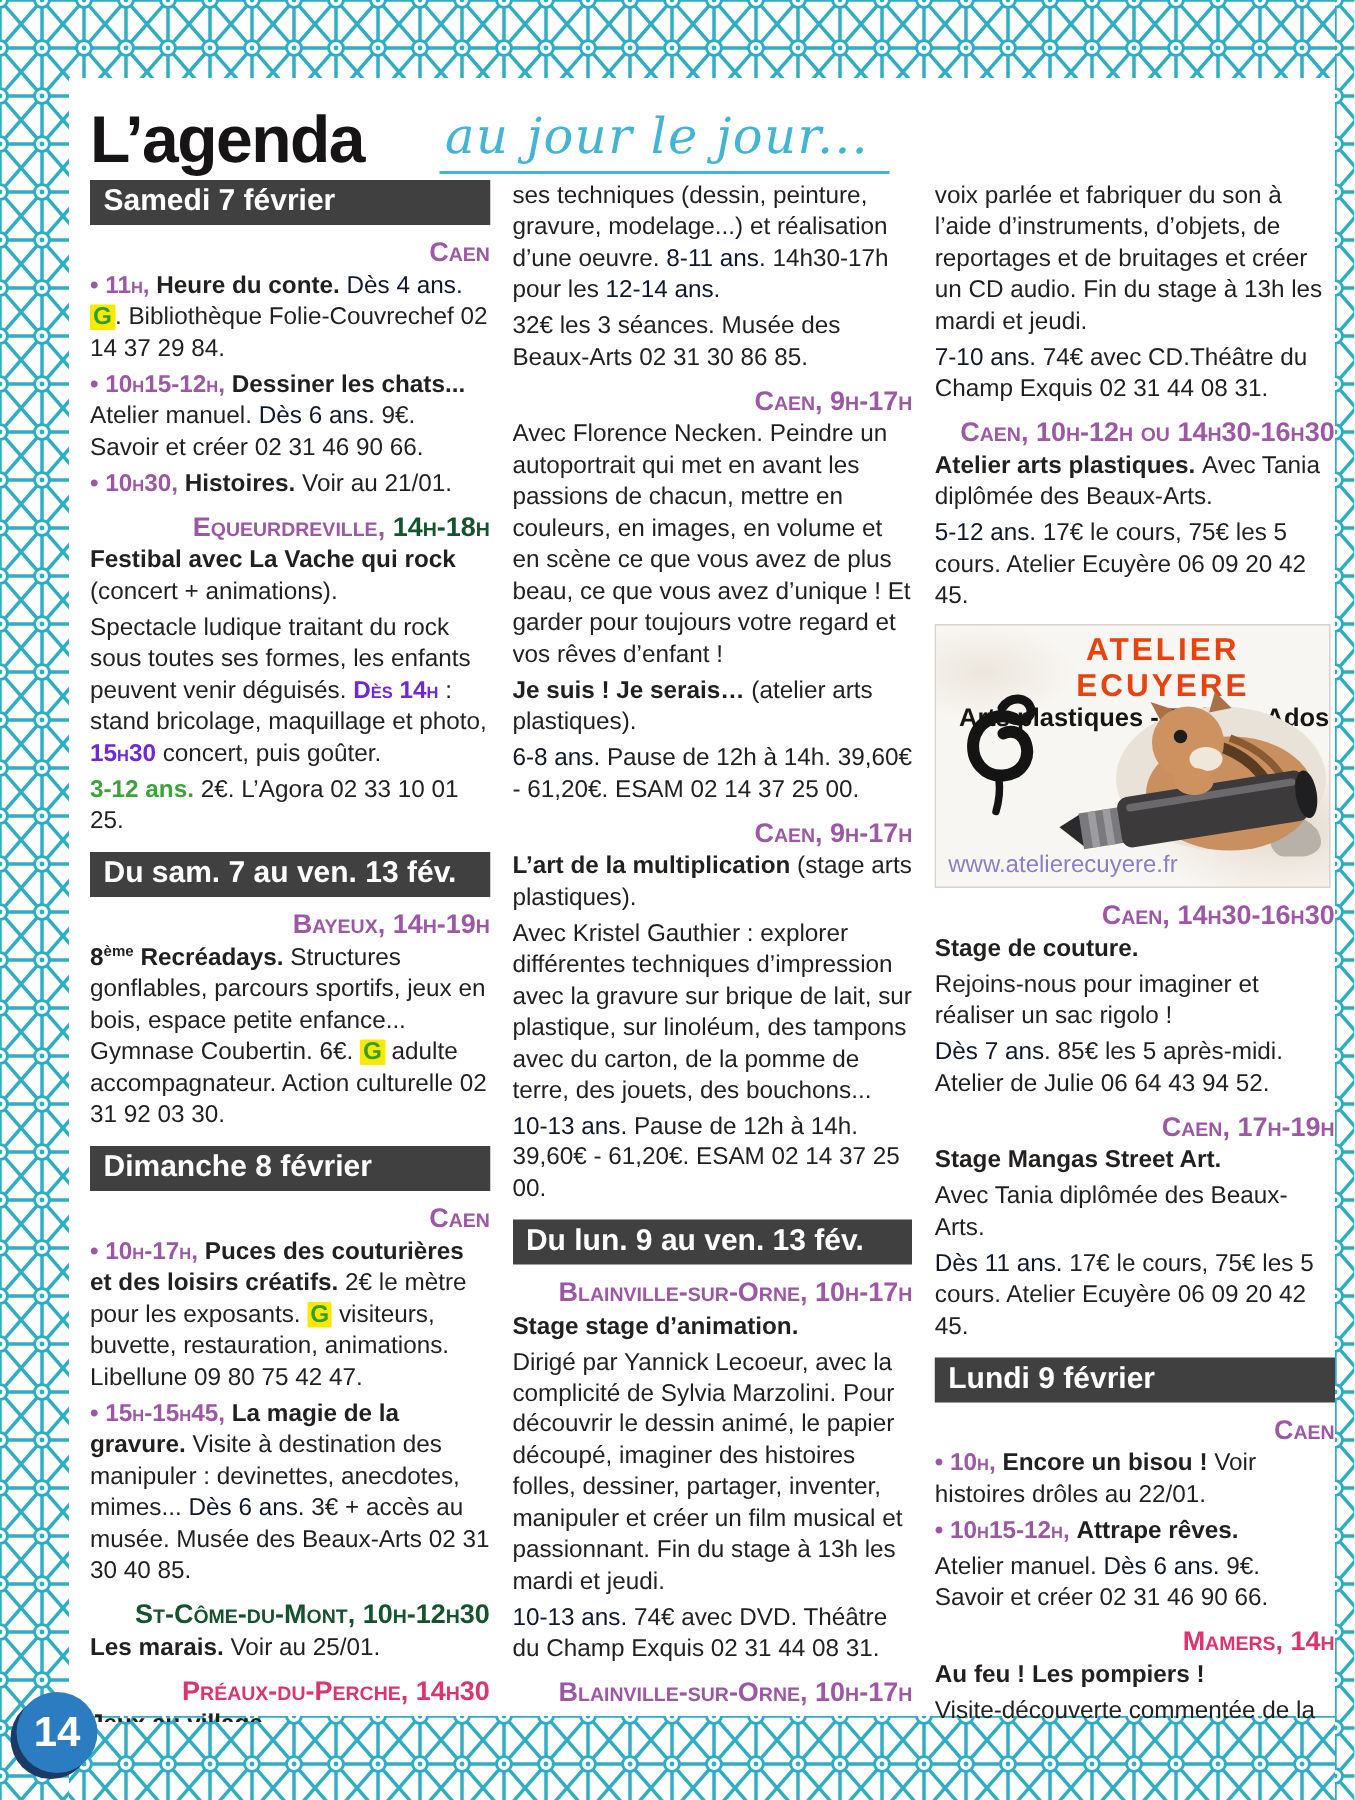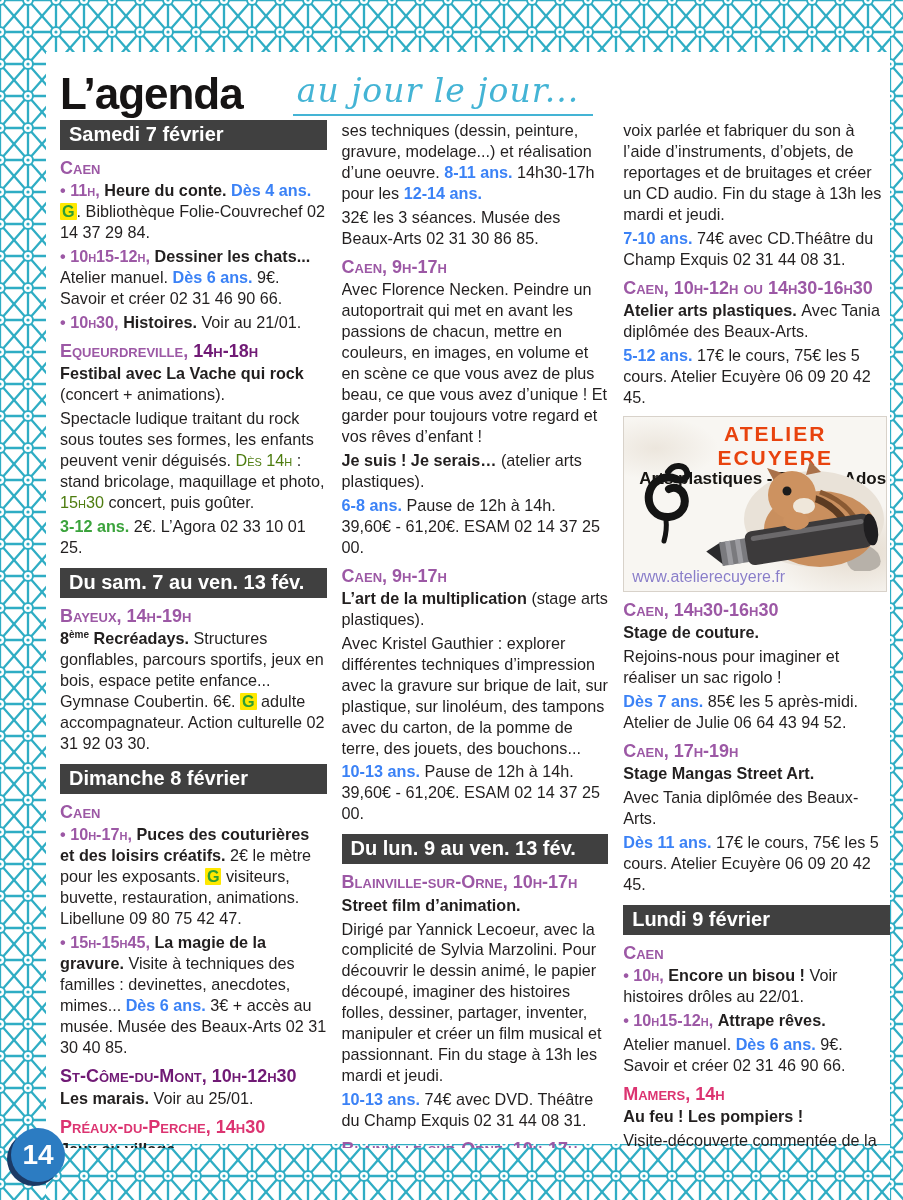--- a/index.html
+++ b/index.html
@@ -25,31 +25,31 @@
 
   .columns{display:flex;gap:15px;}
   .col{width:266.6px;height:1028px;overflow:hidden;}
 
   .banner{
     background:#404040;color:#fff;font-weight:bold;font-size:20px;
     padding:3px 9px 4px;margin:10px 0 6px;line-height:1.15;
   }
   .col > .banner:first-child{margin-top:0;}
 
-  .venue{font-size:18px;font-weight:bold;font-variant:small-caps;margin:8px 0 2px;line-height:1.12;}
+  .venue{font-size:18px;font-weight:bold;font-variant:small-caps;margin:8px 0 2px;line-height:1.12;text-align:right;}
   .v-purple{color:#9c58a5;}
-  .v-green{color:#701a75;}
+  .v-green{color:#14532d;}
   .v-pink{color:#dc3471;}
 
   .para{font-size:16.2px;line-height:1.295;margin:0 0 3px;}
   .r-n{font-weight:normal;}
   .r-b{font-weight:bold;}
-  .r-pb{font-weight:bold;color:#3b82f6;}
+  .r-pb{font-weight:normal;color:#0f172a;}
   .r-tp{font-weight:bold;color:#9c58a5;font-variant:small-caps;}
-  .r-tg{font-weight:normal;color:#4d7c0f;font-variant:small-caps;}
+  .r-tg{font-weight:bold;color:#6d28d9;font-variant:small-caps;}
   .r-gb{font-weight:bold;color:#3ba33c;}
   .r-sup{font-weight:bold;font-size:0.62em;}
   .r-G{
     display:inline-block;background:#ffe800;color:#2f9e33;font-weight:bold;
     padding:0 2px;line-height:1.05;border-radius:1px;
   }
 
   
   .ad{
     margin:8px 0 6px;width:264px;height:176px;border:1px solid #d8d2ca;box-sizing:border-box;
@@ -140,40 +140,40 @@
         <div class="venue"><span class="v-purple">Equeurdreville, </span><span class="v-green">14h-18h</span></div>
         <p class="para"><span class="r-b">Festibal avec La Vache qui rock </span><span class="r-n">(concert + animations).</span></p>
         <p class="para"><span class="r-n">Spectacle ludique traitant du rock sous toutes ses formes, les enfants peuvent venir déguisés. </span><span class="r-tg">Dès 14h</span><span class="r-n"> : stand bricolage, maquillage et photo, </span><span class="r-tg">15h30</span><span class="r-n"> concert, puis goûter.</span></p>
         <p class="para"><span class="r-gb">3-12 ans. </span><span class="r-n">2€. L’Agora 02 33 10 01 25.</span></p>
         <div class="banner">Du sam. 7 au ven. 13 fév.</div>
         <div class="venue"><span class="v-purple">Bayeux, 14h-19h</span></div>
         <p class="para"><span class="r-b">8</span><sup class="r-sup">ème</sup><span class="r-b"> Recréadays. </span><span class="r-n">Structures gonflables, parcours sportifs, jeux en bois, espace petite enfance... Gymnase Coubertin. 6€. </span><span class="r-G">G</span><span class="r-n"> adulte accompagnateur. Action culturelle 02 31 92 03 30.</span></p>
         <div class="banner">Dimanche 8 février</div>
         <div class="venue"><span class="v-purple">Caen</span></div>
         <p class="para"><span class="r-tp">• 10h-17h, </span><span class="r-b">Puces des couturières et des loisirs créatifs. </span><span class="r-n">2€ le mètre pour les exposants. </span><span class="r-G">G</span><span class="r-n"> visiteurs, buvette, restauration, animations. Libellune 09 80 75 42 47.</span></p>
-        <p class="para"><span class="r-tp">• 15h-15h45, </span><span class="r-b">La magie de la gravure. </span><span class="r-n">Visite à techniques des familles : devinettes, anecdotes, mimes... </span><span class="r-pb">Dès 6 ans. </span><span class="r-n">3€ + accès au musée. Musée des Beaux-Arts 02 31 30 40 85.</span></p>
+        <p class="para"><span class="r-tp">• 15h-15h45, </span><span class="r-b">La magie de la gravure. </span><span class="r-n">Visite à destination des manipuler : devinettes, anecdotes, mimes... </span><span class="r-pb">Dès 6 ans. </span><span class="r-n">3€ + accès au musée. Musée des Beaux-Arts 02 31 30 40 85.</span></p>
         <div class="venue"><span class="v-green">St-Côme-du-Mont, 10h-12h30</span></div>
         <p class="para"><span class="r-b">Les marais. </span><span class="r-n">Voir au 25/01.</span></p>
         <div class="venue"><span class="v-pink">Préaux-du-Perche, 14h30</span></div>
         <p class="para"><span class="r-b">Jeux au village.</span></p>
       </div>
     <div class="col">
         <p class="para"><span class="r-n">ses techniques (dessin, peinture, gravure, modelage...) et réalisation d’une oeuvre. </span><span class="r-pb">8-11 ans. </span><span class="r-n">14h30-17h pour les </span><span class="r-pb">12-14 ans.</span></p>
         <p class="para"><span class="r-n">32€ les 3 séances. Musée des Beaux-Arts 02 31 30 86 85.</span></p>
         <div class="venue"><span class="v-purple">Caen, 9h-17h</span></div>
         <p class="para"><span class="r-n">Avec Florence Necken. Peindre un autoportrait qui met en avant les passions de chacun, mettre en couleurs, en images, en volume et en scène ce que vous avez de plus beau, ce que vous avez d’unique ! Et garder pour toujours votre regard et vos rêves d’enfant !</span></p>
         <p class="para"><span class="r-b">Je suis ! Je serais… </span><span class="r-n">(atelier arts plastiques).</span></p>
         <p class="para"><span class="r-pb">6-8 ans. </span><span class="r-n">Pause de 12h à 14h. 39,60€ - 61,20€. ESAM 02 14 37 25 00.</span></p>
         <div class="venue"><span class="v-purple">Caen, 9h-17h</span></div>
         <p class="para"><span class="r-b">L’art de la multiplication </span><span class="r-n">(stage arts plastiques).</span></p>
         <p class="para"><span class="r-n">Avec Kristel Gauthier : explorer différentes techniques d’impression avec la gravure sur brique de lait, sur plastique, sur linoléum, des tampons avec du carton, de la pomme de terre, des jouets, des bouchons...</span></p>
         <p class="para"><span class="r-pb">10-13 ans. </span><span class="r-n">Pause de 12h à 14h. 39,60€ - 61,20€. ESAM 02 14 37 25 00.</span></p>
         <div class="banner">Du lun. 9 au ven. 13 fév.</div>
         <div class="venue"><span class="v-purple">Blainville-sur-Orne, 10h-17h</span></div>
-        <p class="para"><span class="r-b">Street film d’animation.</span></p>
+        <p class="para"><span class="r-b">Stage stage d’animation.</span></p>
         <p class="para"><span class="r-n">Dirigé par Yannick Lecoeur, avec la complicité de Sylvia Marzolini. Pour découvrir le dessin animé, le papier découpé, imaginer des histoires folles, dessiner, partager, inventer, manipuler et créer un film musical et passionnant. Fin du stage à 13h les mardi et jeudi.</span></p>
         <p class="para"><span class="r-pb">10-13 ans. </span><span class="r-n">74€ avec DVD. Théâtre du Champ Exquis 02 31 44 08 31.</span></p>
         <div class="venue"><span class="v-purple">Blainville-sur-Orne, 10h-17h</span></div>
       </div>
     <div class="col">
         <p class="para"><span class="r-n">voix parlée et fabriquer du son à l’aide d’instruments, d’objets, de reportages et de bruitages et créer un CD audio. Fin du stage à 13h les mardi et jeudi.</span></p>
         <p class="para"><span class="r-pb">7-10 ans. </span><span class="r-n">74€ avec CD.Théâtre du Champ Exquis 02 31 44 08 31.</span></p>
         <div class="venue"><span class="v-purple">Caen, 10h-12h ou 14h30-16h30</span></div>
         <p class="para"><span class="r-b">Atelier arts plastiques. </span><span class="r-n">Avec Tania diplômée des Beaux-Arts.</span></p>
         <p class="para"><span class="r-pb">5-12 ans. </span><span class="r-n">17€ le cours, 75€ les 5 cours. Atelier Ecuyère 06 09 20 42 45.</span></p>

